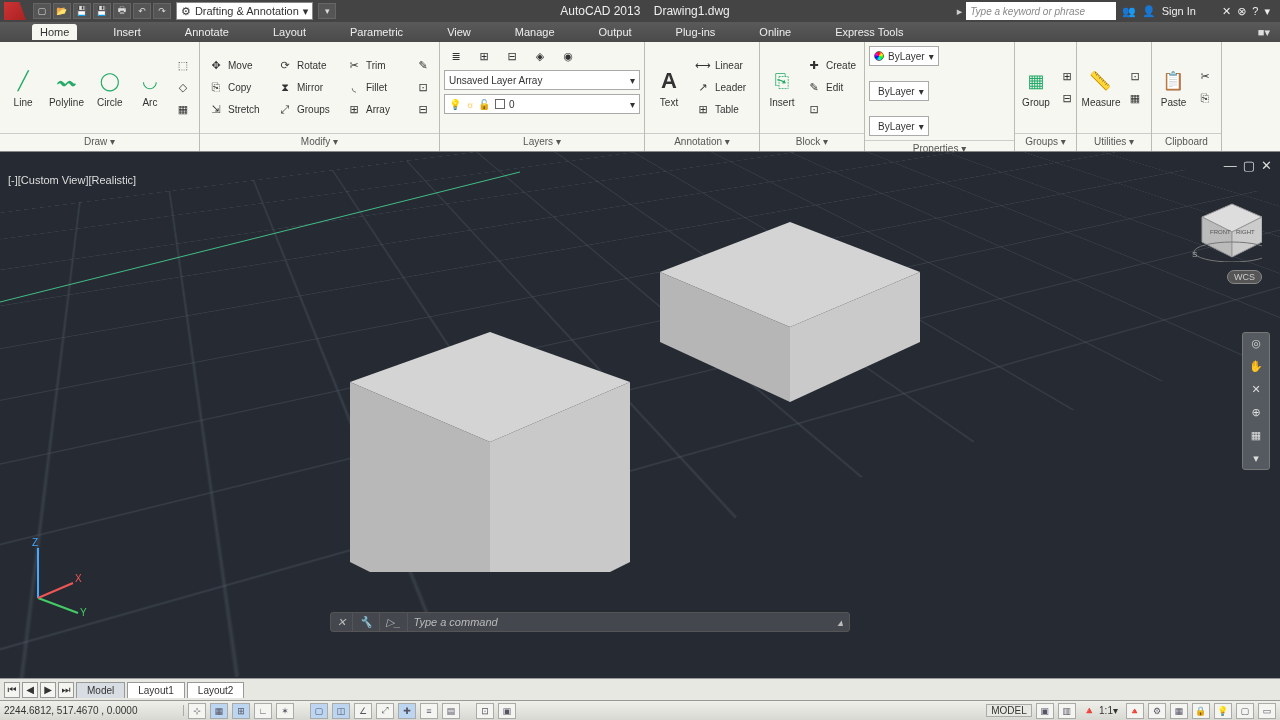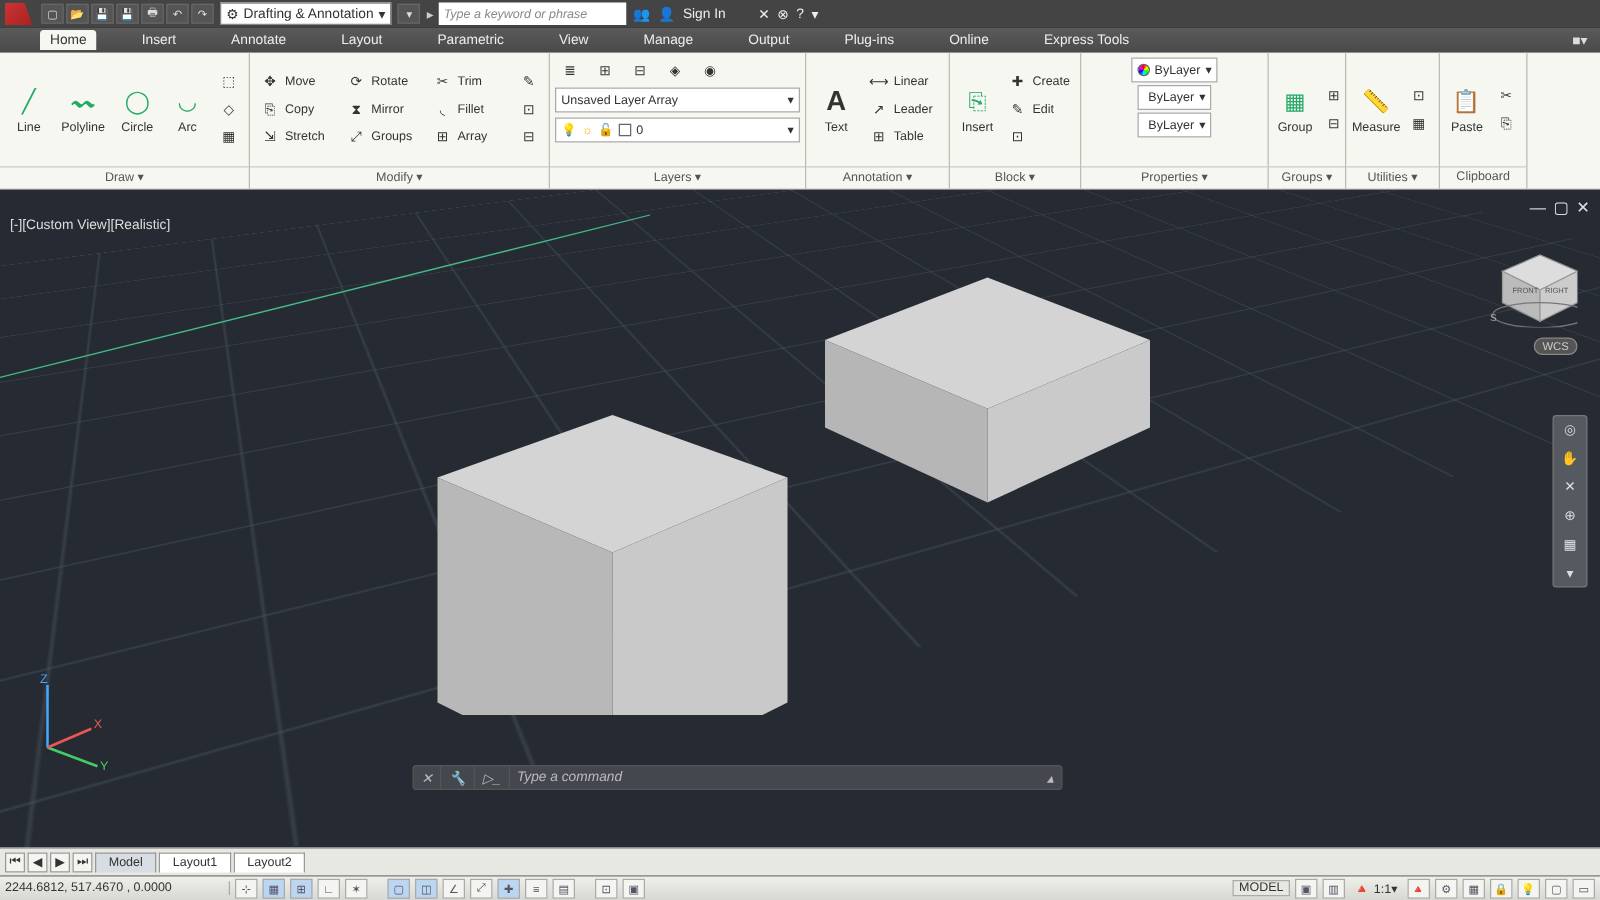--- a/index.html
+++ b/index.html
@@ -81,20 +81,24 @@
   <div class="qat-btn">💾</div>
   <div class="qat-btn">🖶</div>
   <div class="qat-btn">↶</div>
   <div class="qat-btn">↷</div>
   <div class="workspace-dd">
     <span>⚙</span>
     <span>Drafting &amp; Annotation</span>
     <span>▾</span>
   </div>
   <div class="qat-btn">▾</div>
+  <div class="title-center">
+    <span>AutoCAD 2013</span>&nbsp;&nbsp;&nbsp;
+    <span>Drawing1.dwg</span>
+  </div>
   <span style="color:#ccc;margin:0 4px">▸</span>
   <div class="search-box">Type a keyword or phrase</div>
   <div class="title-right">
     <span>👥</span>
     <span>👤</span>
     <span>Sign In</span>
     <span style="margin-left:20px">✕</span>
     <span>⊗</span>
     <span>?</span>
     <span>▾</span>
@@ -287,21 +291,21 @@
           </div>
         <div class="small-btn">
             <span class="si">⊡</span>
           </div>
       </div>
     </div>
     <div class="panel-title">Block ▾</div>
   </div>
 
   <div class="panel" style="width:150px">
-    <div class="panel-body" style="flex-direction:column;align-items:center;gap:2px">
+    <div class="panel-body" style="flex-direction:column;align-items:flex-start;gap:15px">
       <div class="dd">
           <span style="width:10px;height:10px;border:1px solid #666;background:conic-gradient(red,yellow,lime,cyan,blue,magenta,red);border-radius:50%"></span>
           <span>ByLayer</span>
           <span style="margin-left:auto">▾</span>
         </div>
       <div class="dd props-line">
           <div class="line-sample"></div>
           <span>ByLayer</span>
           <span>▾</span>
         </div>

